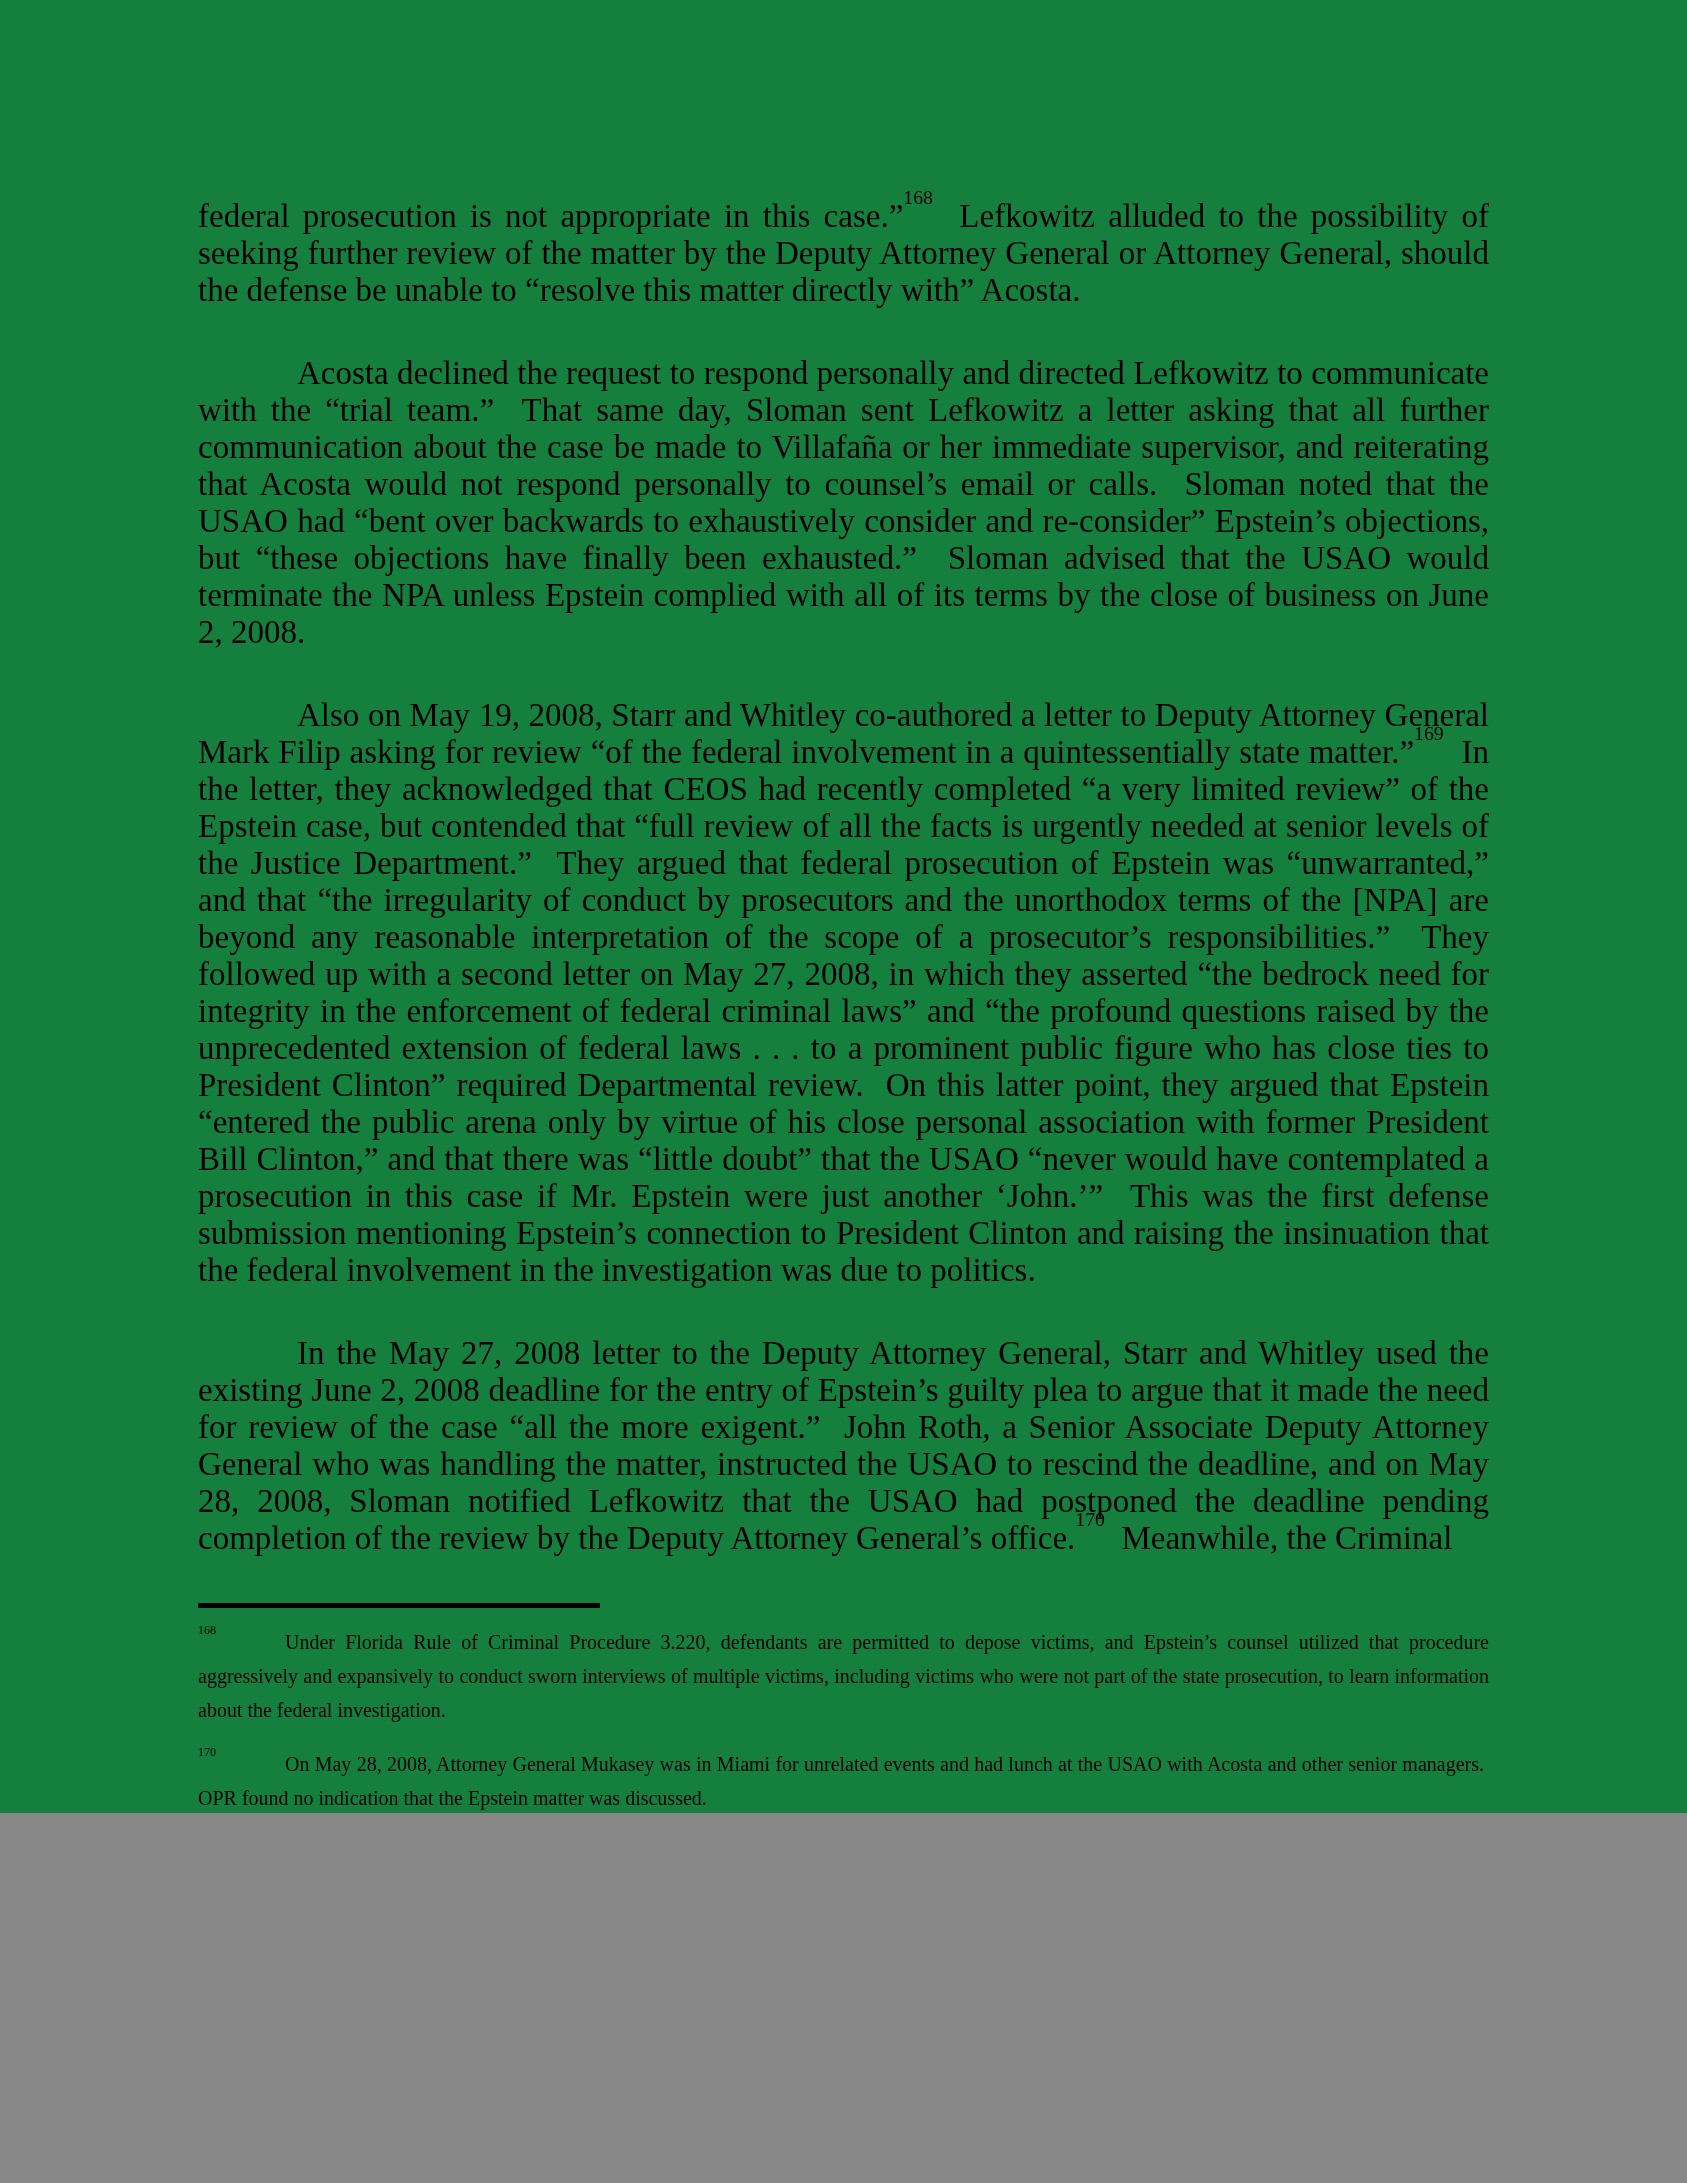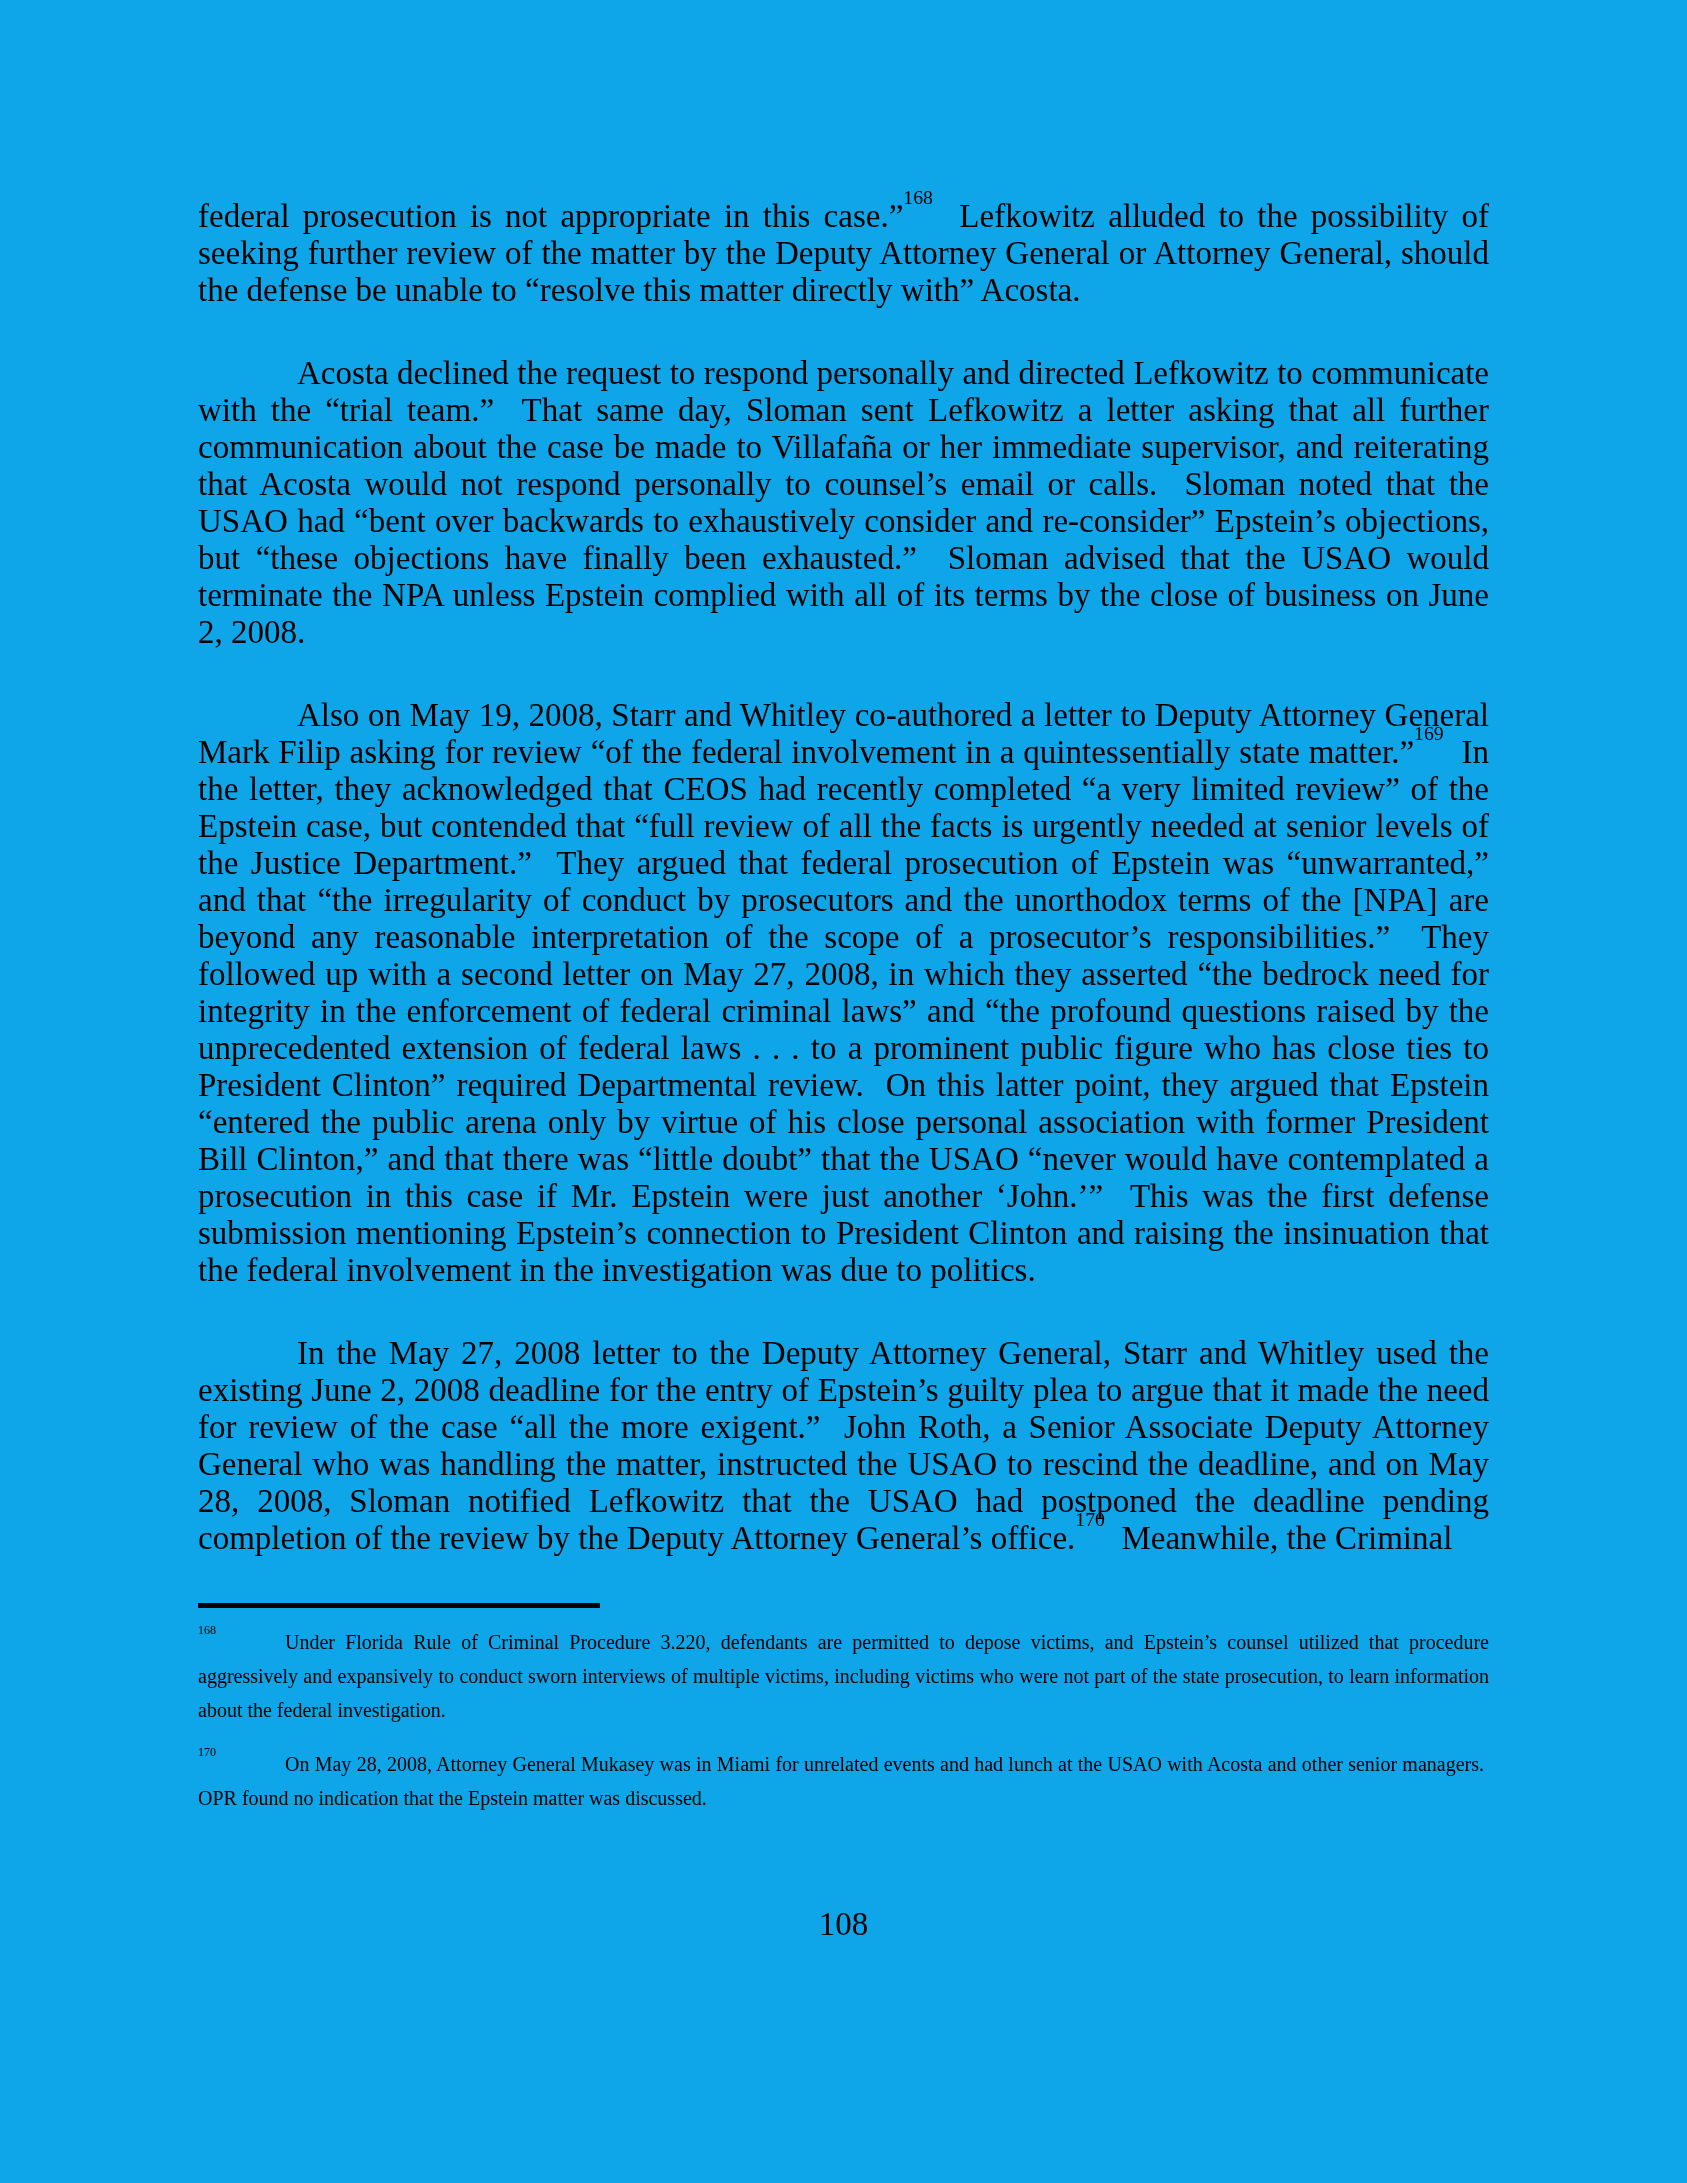--- a/index.html
+++ b/index.html
@@ -1,21 +1,21 @@
 <!DOCTYPE html>
 <html style="font-size:10.6px"><head>
 <meta charset="utf-8">
 <style>
   html, body { margin: 0; padding: 0; background: #888; }
   .page {
     position: relative;
     width: 1687px;
-    height: 2183px;
+    height: 1813px;
     margin: 0 auto;
-    background: #0ea5e9;
+    background: #15803d;
     color: #000000;
     font-family: "Liberation Serif", "DejaVu Serif", serif;
     overflow: hidden;
   }
   .content {
     position: absolute;
     left: 198px;
     top: 198px;
     width: 1291px;
   }

